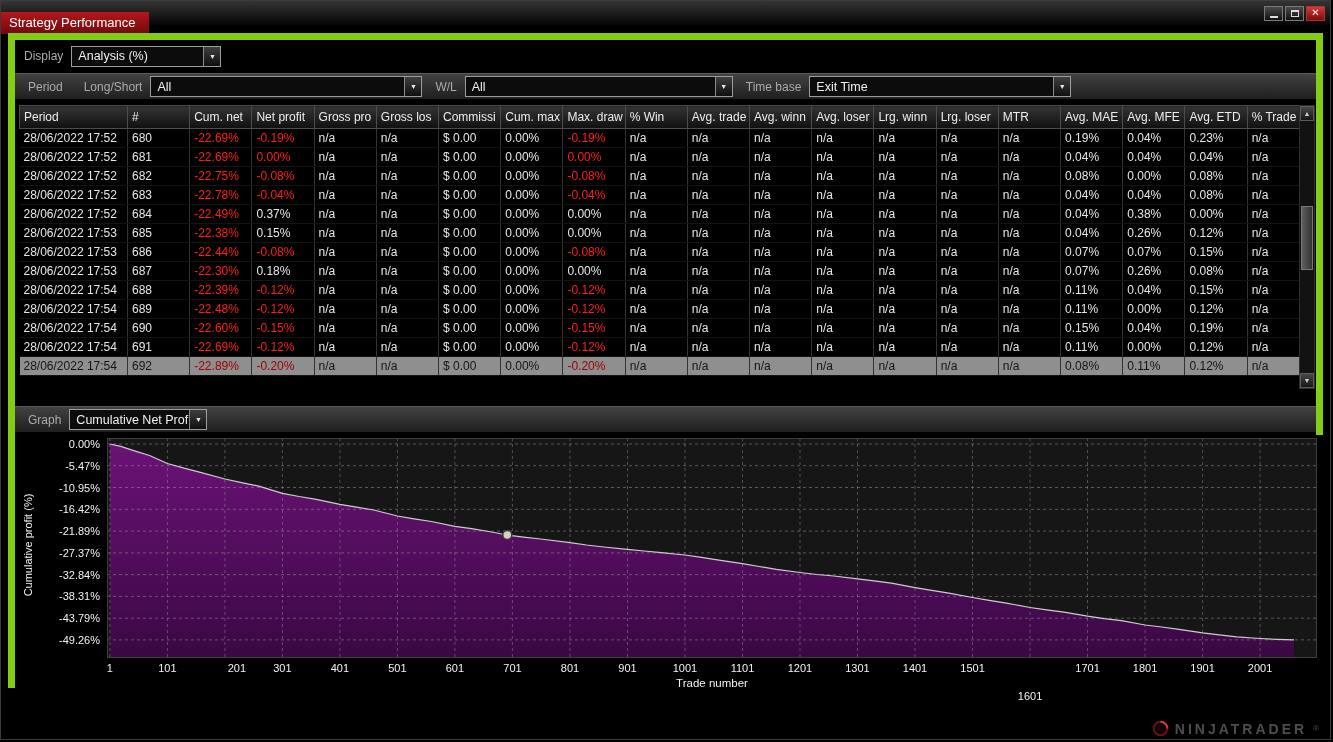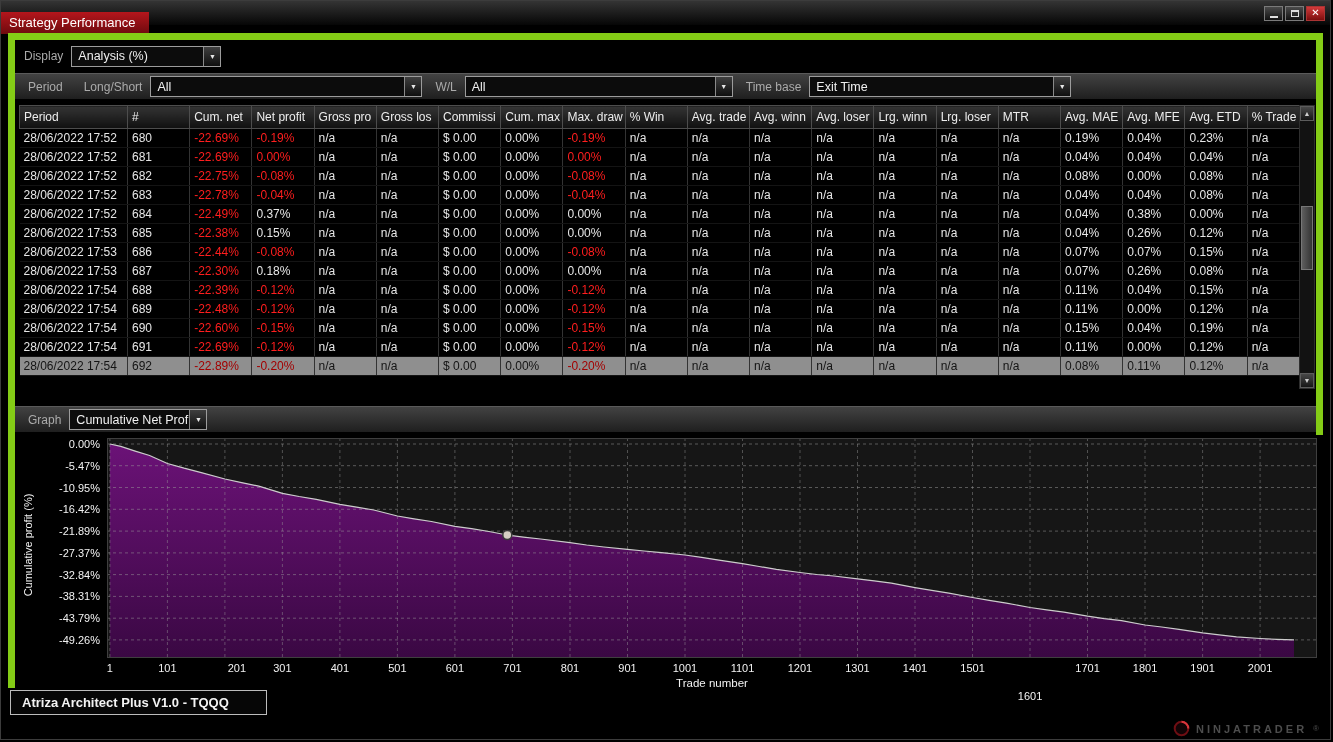--- a/index.html
+++ b/index.html
@@ -68,21 +68,21 @@
   .x-labels { position:absolute; left:92px; top:227px; width:1210px; height:14px; }
   .x-labels div { position:absolute; transform:translateX(-50%); color:#f2f2f2; font-size:11px; }
   .x-title { position:absolute; left:92px; top:242px; width:1210px; text-align:center; color:#f2f2f2; font-size:11.5px; }
   .y-title { position:absolute; left:-62px; top:104px; width:150px; text-align:center; color:#f2f2f2; font-size:11px;
     transform:rotate(-90deg); }
 
   
   .footer-tab { position:absolute; left:9px; top:689px; width:257px; height:25px; border:1px solid #bcbcbc;
     background:#060606; color:#f3f3f3; font-size:13px; font-weight:bold; line-height:23px; padding-left:11px; cursor:pointer; }
   .brand { position:absolute; right:11px; top:719px; display:flex; align-items:center; gap:6px; }
-  .brand-text { color:#4d4d4d; font-size:11px; font-weight:bold; letter-spacing:3px; }
+  .brand-text { color:#4d4d4d; font-size:14px; font-weight:bold; letter-spacing:3px; }
   .brand-reg { color:#4d4d4d; font-size:8px; vertical-align:top; }
 </style>
 </head>
 <body>
 
 <div class="window">
 
   <div class="titlebar">
     <div class="title-label">Strategy Performance</div>
     <div class="win-btns">
@@ -561,21 +561,20 @@
           <div style="left: 980.537px;">1701</div>
           <div style="left: 1038.05px;">1801</div>
           <div style="left: 1095.56px;">1901</div>
           <div style="left: 1153.07px;">2001</div>
         </div>
       <div class="x-title">Trade number</div>
     </div>
 
   </div>
 
-  <div class="footer-tab">Atriza Architect Plus V1.0 - TQQQ</div>
 
   <div class="brand">
     <svg width="17" height="17" viewBox="0 0 17 17">
       <circle cx="8.5" cy="8.5" r="6.8" fill="#120406" stroke="#6e0e13" stroke-width="2"></circle>
       <path d="M 8.5 1.7 A 6.8 6.8 0 0 1 15.3 8.5" stroke="#d8363c" stroke-width="2" fill="none"></path>
     </svg>
     <span class="brand-text">NINJATRADER</span>
     <span class="brand-reg">®</span>
   </div>
 

